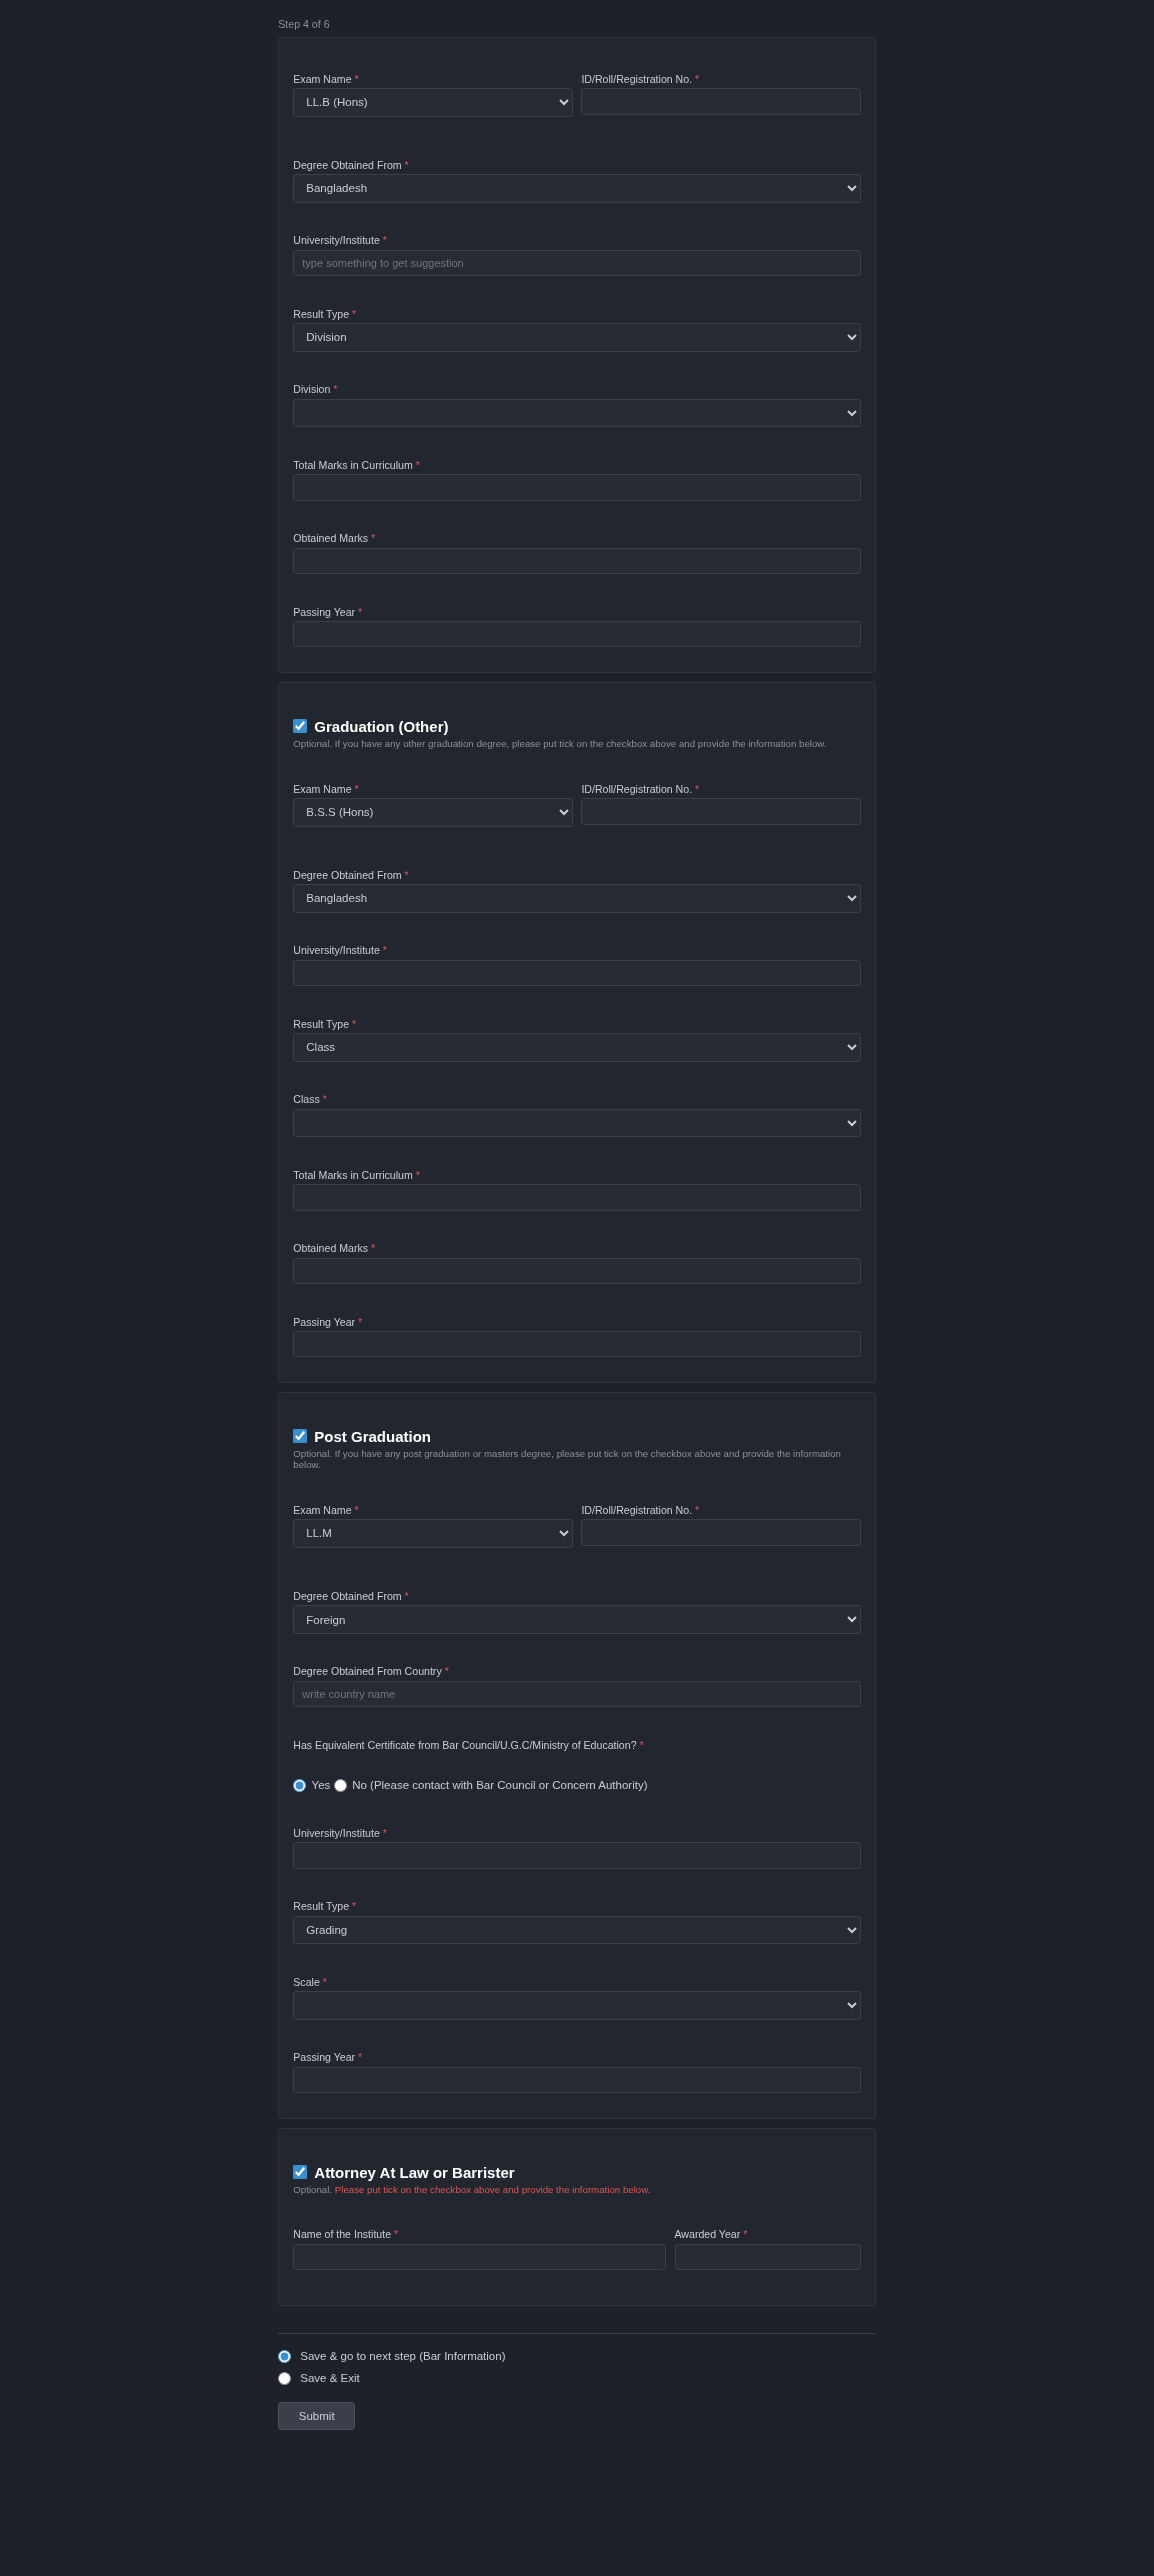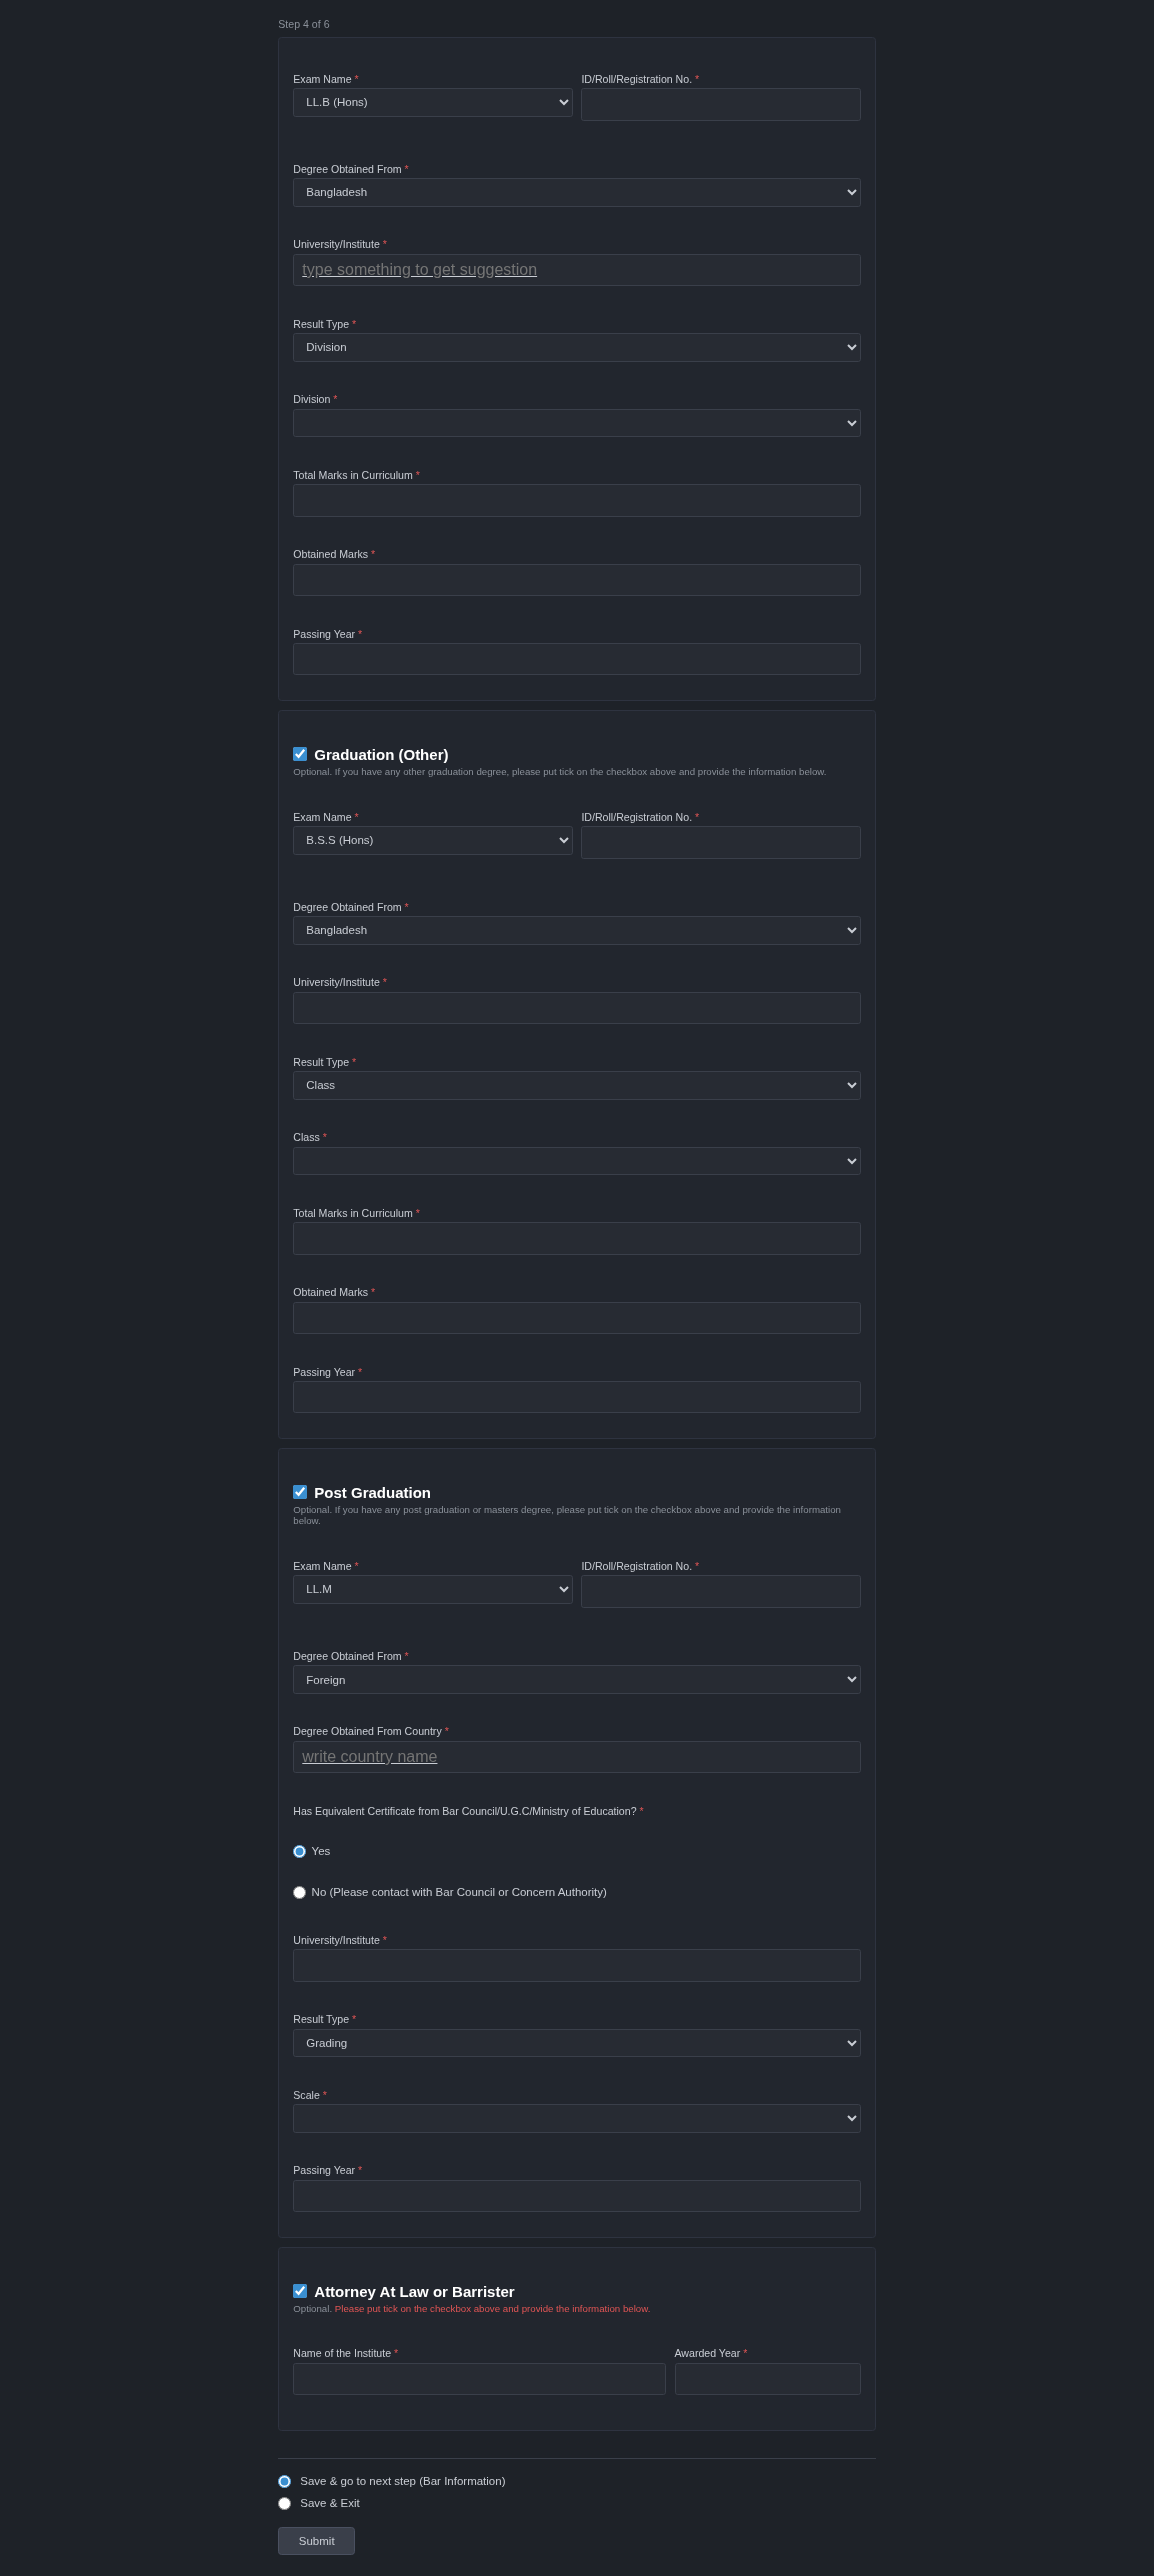--- a/index.html
+++ b/index.html
@@ -72,40 +72,39 @@
     }
     label .required {
       color: #e05555;
     }
     input[type="text"],
     input[type="number"] {
       background-color: #272b33;
       border: 0.9px solid #3a3f4a;
       color: #c9cdd4;
       padding: 6.2px 8px;
-      font-size: 16px;
+      font-size: 11px;
       border-radius: 2.7px;
       width: 100%;
       outline: none;
-      text-decoration: underline;
     }
     select {
       background-color: #272b33;
       border: 0.9px solid #3a3f4a;
       color: #c9cdd4;
       padding: 6.2px 8px;
       font-size: 11.5px;
       border-radius: 2.7px;
       width: 100%;
       outline: none;
       appearance: auto;
     }
     .radio-group {
       display: flex;
-      flex-direction: column;
+      flex-direction: row;
       gap: 3.5px;
       margin-top: 3.5px;
     }
     .radio-item {
       display: flex;
       align-items: center;
       gap: 5.3px;
       font-size: 11.5px;
       color: #c9cdd4;
     }

